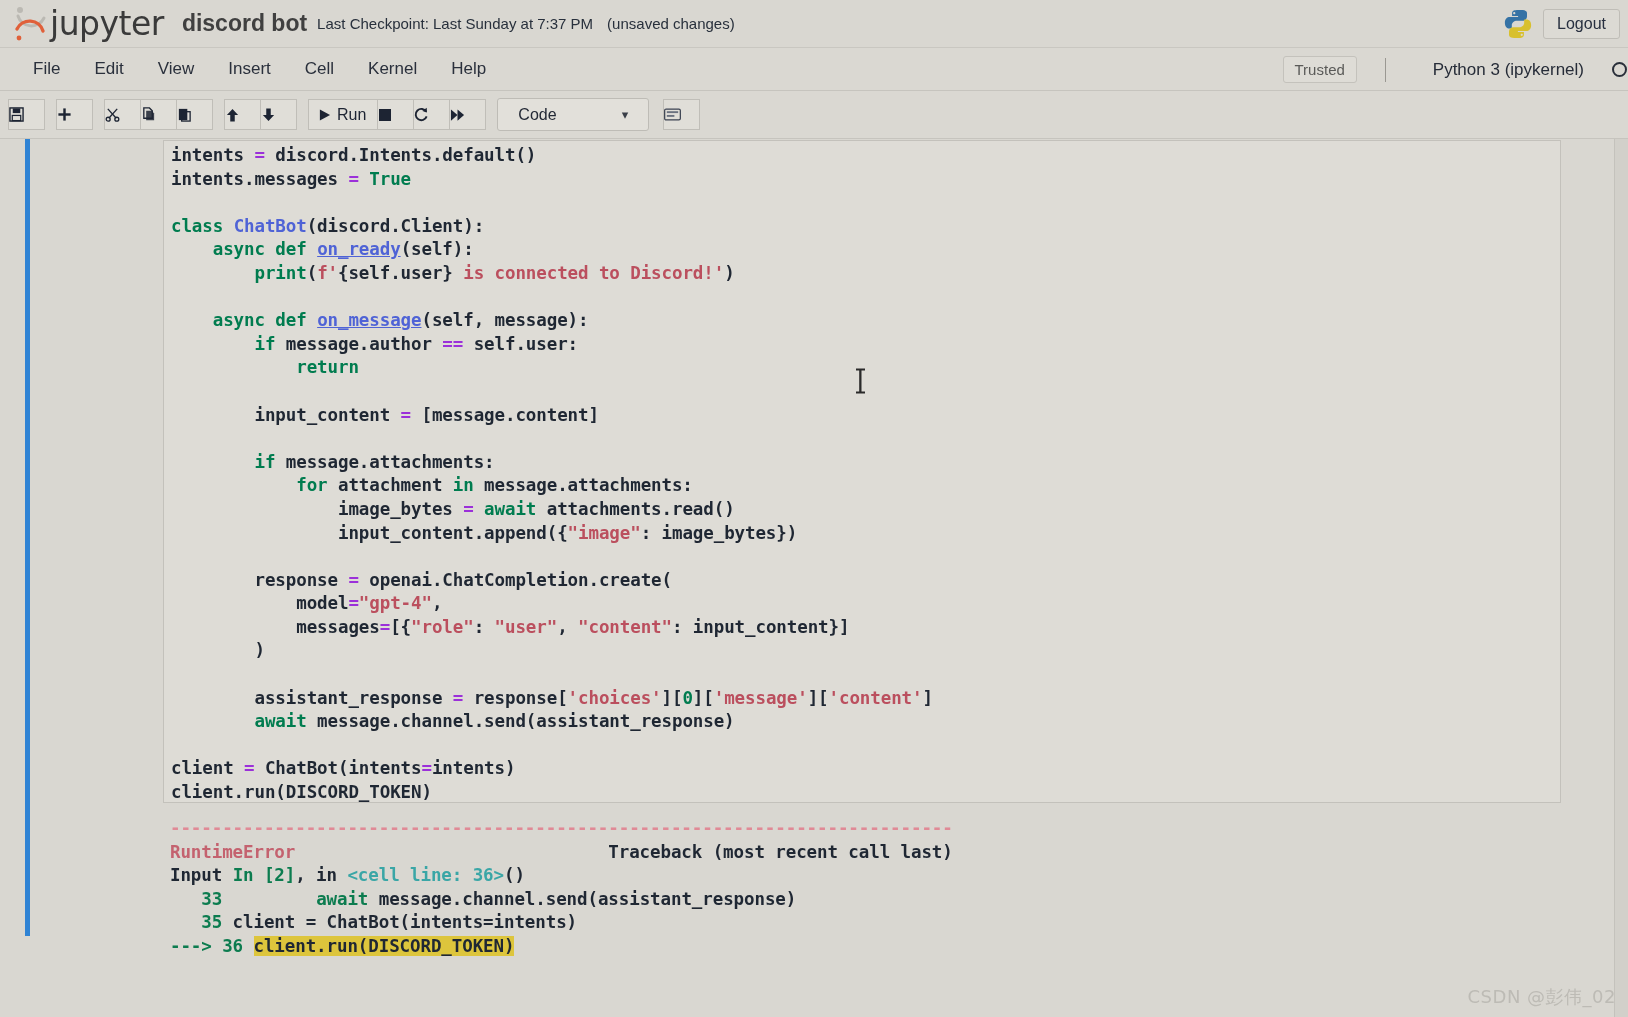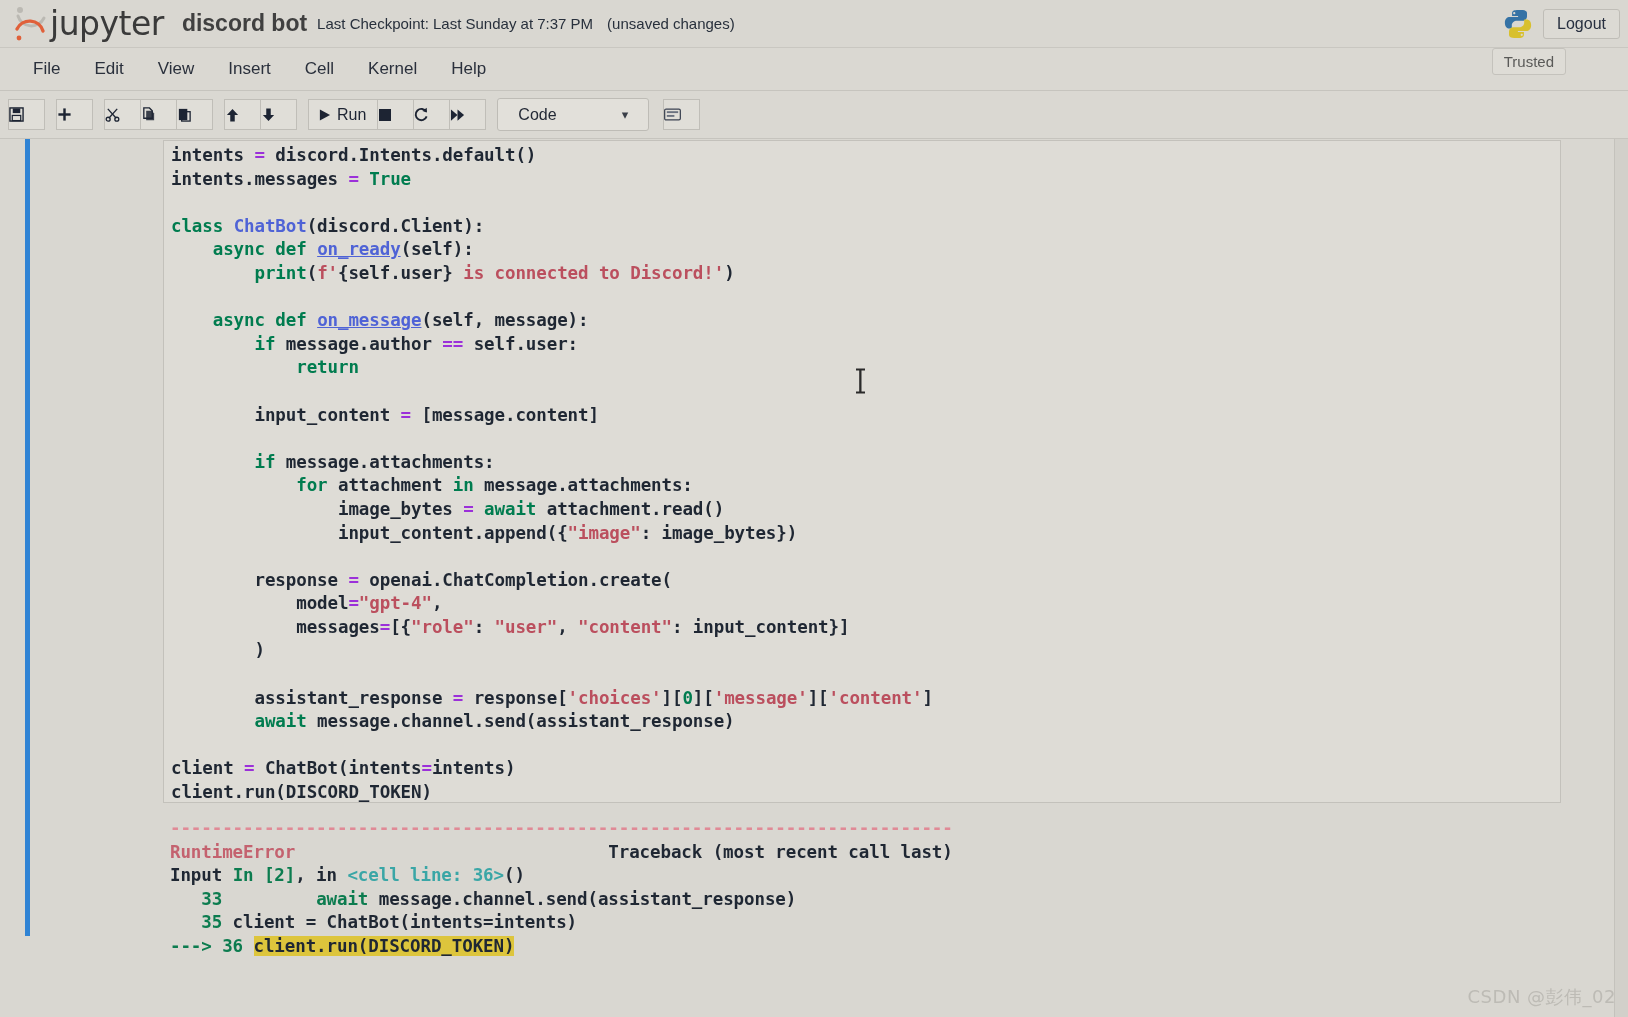--- a/index.html
+++ b/index.html
@@ -94,26 +94,25 @@
     border-bottom: 1px solid #c6c4be;
   }
   .menu-item {
     font-size: 17px;
     color: #2a303c;
     padding: 4px 17px;
     cursor: pointer;
   }
   .menubar-right {
     position: absolute;
-    right: 14px; top: 0;
+    right: 1px; top: 0;
     height: 43px;
     display: flex;
     align-items: center;
-    gap: 12px;
-    flex-direction: column;
+    gap: 28px;
   }
   .trusted-badge {
     font-size: 15px;
     color: #5a5a58;
     border: 1px solid #c4c2bc;
     border-radius: 3px;
     padding: 4px 11px;
     background: #dedcd6;
   }
   .kernel-sep {
@@ -466,21 +465,21 @@
 <span class="plain">        </span><span class="kw">print</span><span class="plain">(</span><span class="str">f'</span><span class="plain">{self.user}</span><span class="str"> is connected to Discord!'</span><span class="plain">)</span>
 
 <span class="plain">    </span><span class="kw">async def</span> <span class="fn">on_message</span><span class="plain">(self, message):</span>
 <span class="plain">        </span><span class="kw">if</span><span class="plain"> message.author </span><span class="op">==</span><span class="plain"> self.user:</span>
 <span class="plain">            </span><span class="kw">return</span>
 
 <span class="plain">        input_content </span><span class="op">=</span><span class="plain"> [message.content]</span>
 
 <span class="plain">        </span><span class="kw">if</span><span class="plain"> message.attachments:</span>
 <span class="plain">            </span><span class="kw">for</span><span class="plain"> attachment </span><span class="kw">in</span><span class="plain"> message.attachments:</span>
-<span class="plain">                image_bytes </span><span class="op">=</span> <span class="kw">await</span><span class="plain"> attachment.read()</span>
+<span class="plain">                image_bytes </span><span class="op">=</span> <span class="kw">await</span><span class="plain"> attachments.read()</span>
 <span class="plain">                input_content.append({</span><span class="str">"image"</span><span class="plain">: image_bytes})</span>
 
 <span class="plain">        response </span><span class="op">=</span><span class="plain"> openai.ChatCompletion.create(</span>
 <span class="plain">            model</span><span class="op">=</span><span class="str">"gpt-4"</span><span class="plain">,</span>
 <span class="plain">            messages</span><span class="op">=</span><span class="plain">[{</span><span class="str">"role"</span><span class="plain">: </span><span class="str">"user"</span><span class="plain">, </span><span class="str">"content"</span><span class="plain">: input_content}]</span>
 <span class="plain">        )</span>
 
 <span class="plain">        assistant_response </span><span class="op">=</span><span class="plain"> response[</span><span class="str">'choices'</span><span class="plain">][</span><span class="num">0</span><span class="plain">][</span><span class="str">'message'</span><span class="plain">][</span><span class="str">'content'</span><span class="plain">]</span>
 <span class="plain">        </span><span class="kw">await</span><span class="plain"> message.channel.send(assistant_response)</span>
 

